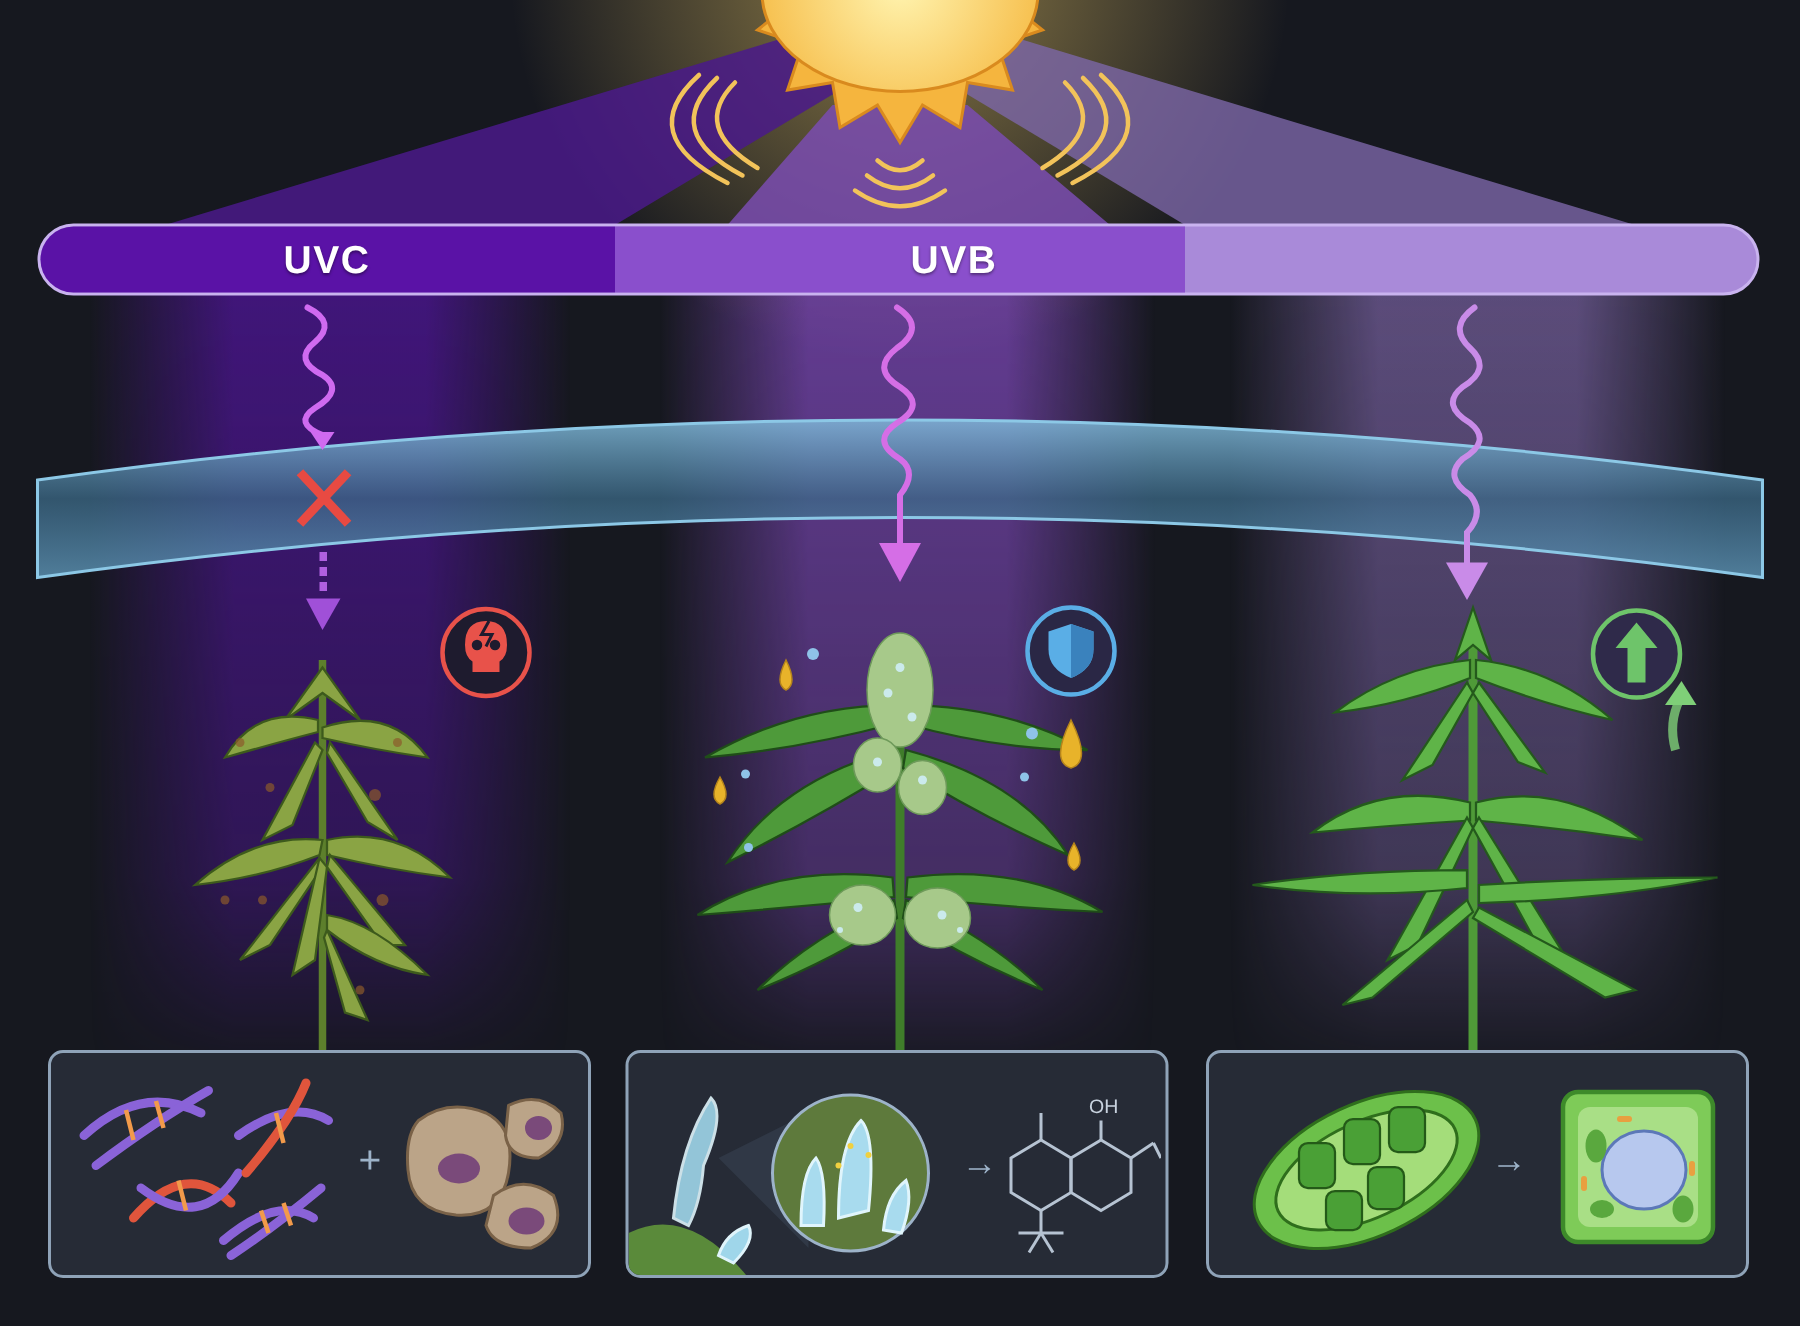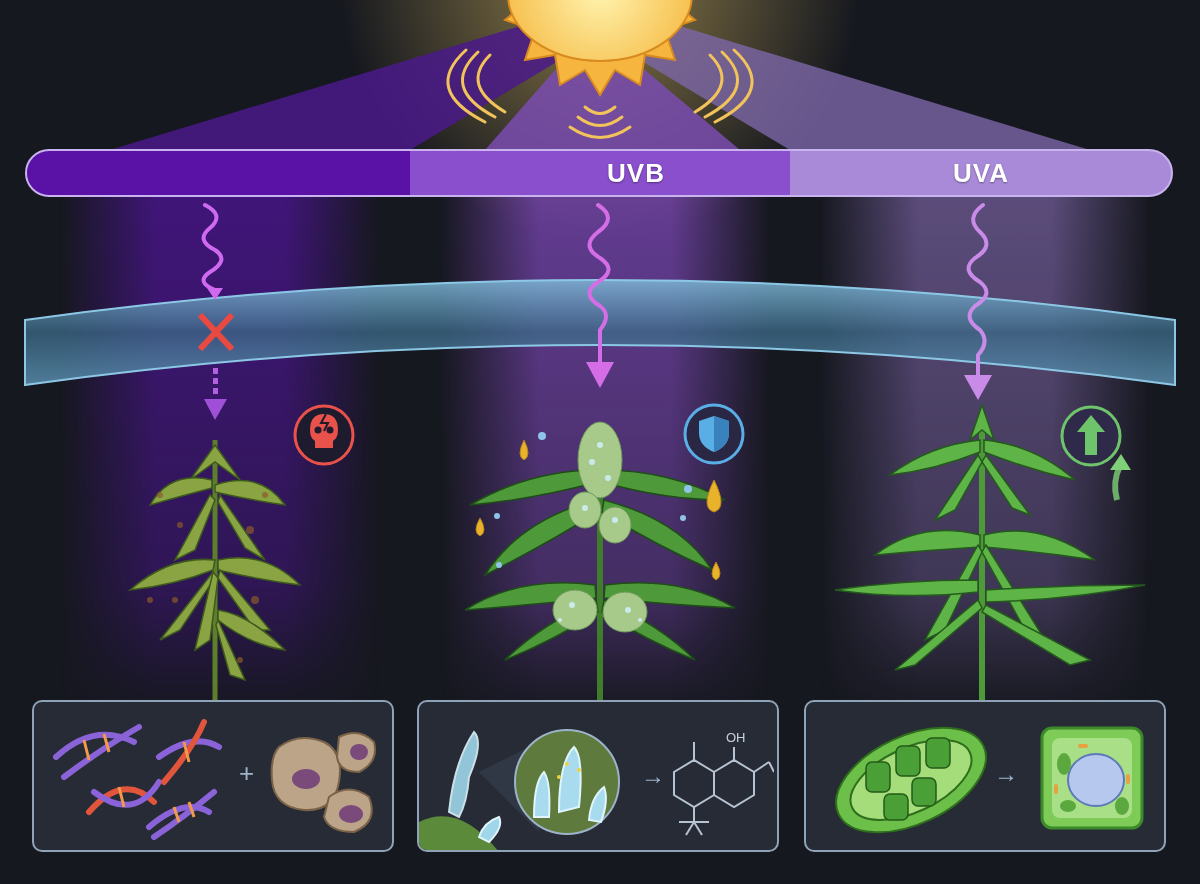--- a/index.html
+++ b/index.html
@@ -224,22 +224,22 @@
       <path d="M978,545 L925,640 L945,630 L982,552 Z"></path>
       <path d="M986,545 L1045,640 L1025,630 L982,552 Z"></path>
       <path d="M978,580 Q900,580 835,590 Q905,600 978,592 Z"></path>
       <path d="M986,590 Q1065,585 1145,585 Q1070,600 986,602 Z"></path>
       <path d="M978,600 L895,670 L915,665 L982,608 Z"></path>
       <path d="M986,605 L1090,660 L1070,665 L982,612 Z"></path>
     </g>
   </g>
 </svg>
 
+<div class="band-label" style="left:26px;width:384px;">UVC</div>
 <div class="band-label" style="left:410px;width:452px;">UVB</div>
-<div class="band-label" style="left:790px;width:382px;">UVA</div>
 
 <div class="panel" style="left:32px;width:362px;">
   <svg width="362" height="152" viewBox="0 0 362 152" style="position:absolute;left:0;top:0">
     <g stroke-width="6" fill="none" stroke-linecap="round">
       <path d="M22,55 Q60,20 100,40" stroke="#8a63d8"></path>
       <path d="M30,75 Q70,45 105,25" stroke="#8a63d8"></path>
       <path d="M55,110 Q90,70 120,100" stroke="#e0553c"></path>
       <path d="M60,90 Q100,120 125,80" stroke="#8a63d8"></path>
       <path d="M125,55 Q160,30 185,45" stroke="#8a63d8"></path>
       <path d="M130,80 Q160,45 170,20" stroke="#e0553c"></path>

